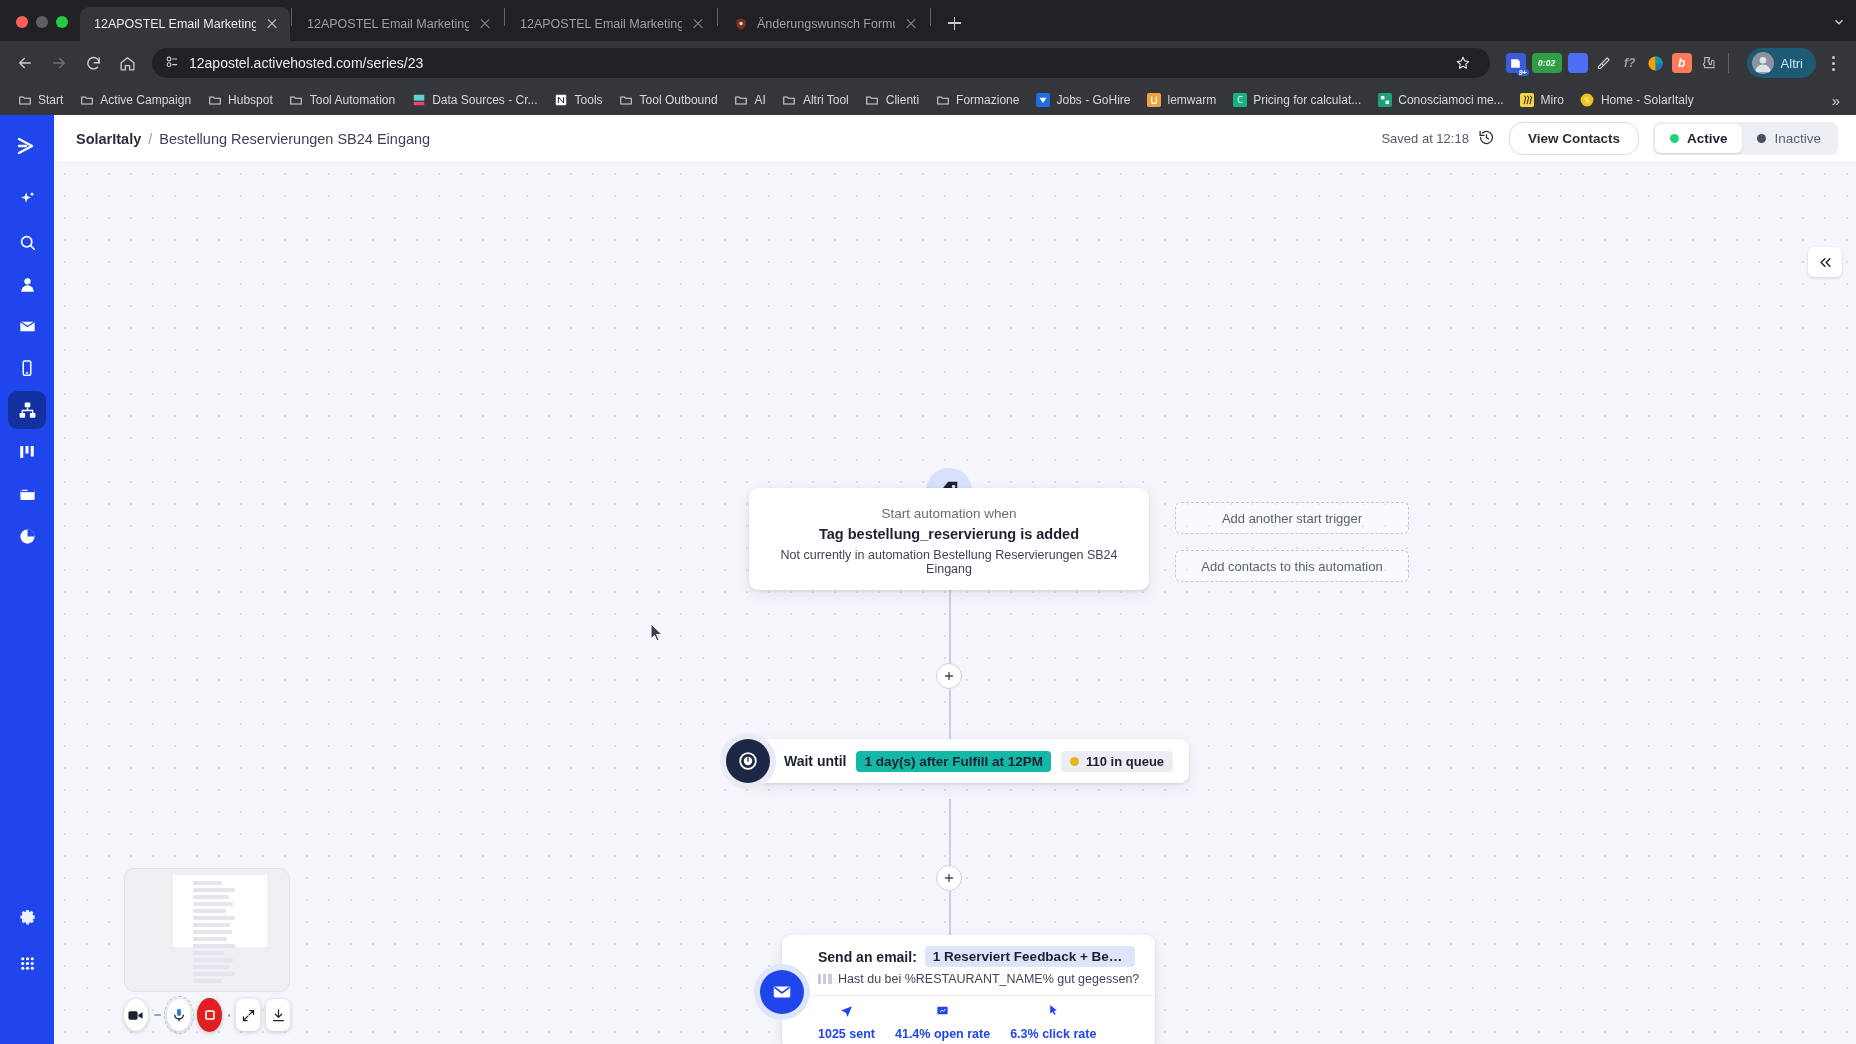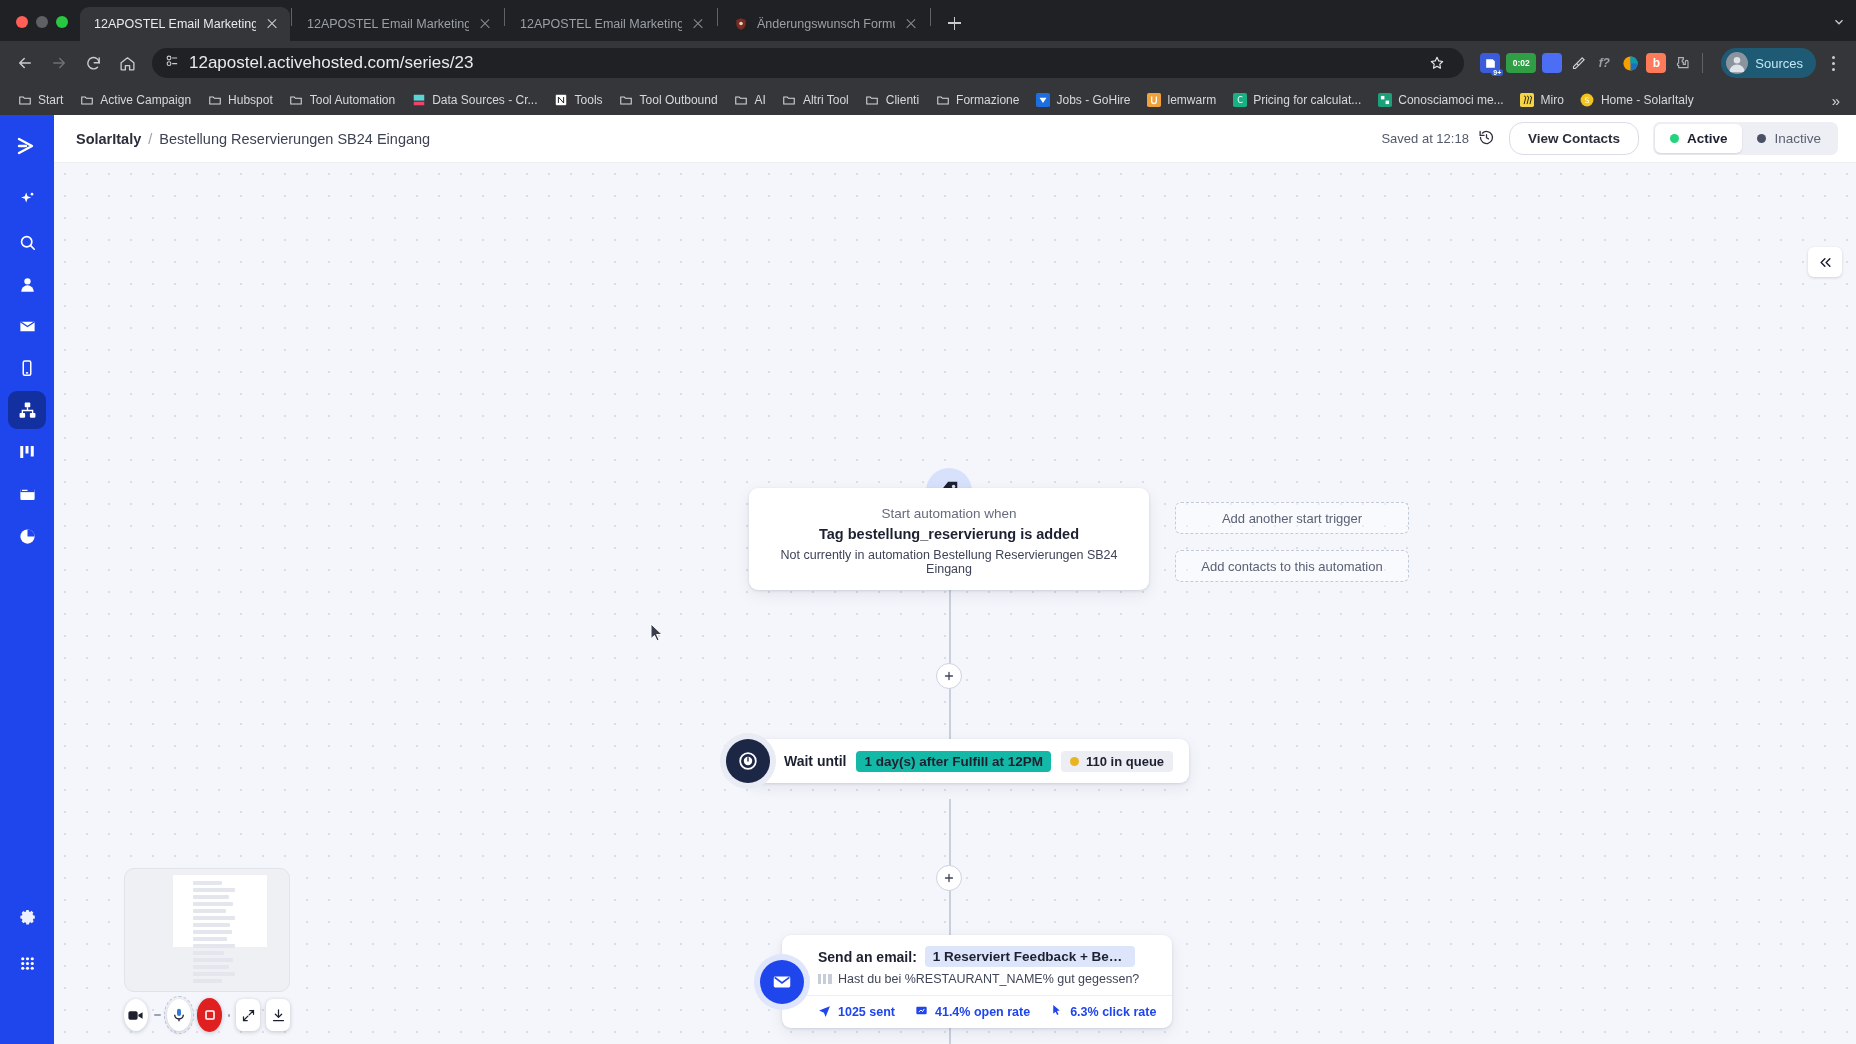--- a/index.html
+++ b/index.html
@@ -51,27 +51,27 @@
     padding: 0 10px; gap: 4px; flex: 0 0 44px;
   }
   .tb-btn {
     width: 30px; height: 30px; border-radius: 50%; display:flex; align-items:center;
     justify-content:center; color:#c8cbcf; flex:0 0 30px;
   }
   .tb-btn.dim { color: #6c7075; }
   .omnibox {
     flex: 1; height: 30px; background: #202124; border-radius: 16px; display: flex;
     align-items: center; gap: 10px; padding: 0 12px; margin: 0 6px;
-    color: #e8eaed; font-size: 17px;
+    color: #e8eaed; font-size: 14px;
   }
   .omni-right { display:flex; align-items:center; gap: 2px; margin-left:auto; }
   .ext-icons { display:flex; align-items:center; gap: 6px; padding-left: 6px; }
   .ext {
     width: 20px; height: 20px; border-radius: 4px; display:flex; align-items:center;
-    justify-content:center; font-size: 9px; color:#fff; position: relative;
+    justify-content:center; font-size: 9px; color:#fff; position: relative; font-style: italic;
   }
   .profile-chip {
     display:flex; align-items:center; gap: 7px; background: #1e5a73; color:#c5e7f5;
     border-radius: 15px; height: 30px; padding: 0 13px 0 5px; font-size: 13px; margin-left: 8px;
   }
   .profile-av { width: 22px; height: 22px; border-radius: 50%; background: #6e7781; overflow:hidden; }
   .vsep { width:1px; height:20px; background:#5f6368; margin: 0 6px; }
   .kebab { width: 26px; display:flex; flex-direction:column; align-items:center; gap:3px; }
   .kebab i { width:3px; height:3px; background:#c8cbcf; border-radius:50%; display:block; }
 
@@ -193,21 +193,21 @@
 
   .email-card { }
   .email-top { padding: 11px 16px 9px 0; }
   .email-line1 { display:flex; align-items:center; gap:8px; }
   .email-line2 { display:flex; align-items:center; gap:6px; margin-top: 5px; font-size: 12.5px; color:#3f4457; }
   .prev-ico { width: 14px; height: 10px; background: linear-gradient(to right,#c7ccd9 0 3px,transparent 3px 5px,#c7ccd9 5px 8px,transparent 8px 10px,#c7ccd9 10px 13px); flex:0 0 14px; }
   .email-stats {
     border-top: 1px solid #eceef3; display:flex; align-items:center; gap: 20px;
     padding: 8px 16px 8px 0; margin-left: -36px; padding-left: 36px;
   }
-  .stat { display:flex; align-items:center; gap: 7px; font-size: 12.5px; font-weight: 700; color:#1f45ed; }
+  .stat { display:flex; align-items:center; gap: 7px; font-size: 12.5px; font-weight: 700; color:#1f45ed;flex-direction:column; }
 
   
   .recorder { position: absolute; left: 70px; bottom: 12px; width: 166px; }
   .rec-preview {
     width: 166px; height: 124px; background:#eef0f4; border:1px solid #dfe3ec; border-radius: 10px;
     overflow:hidden; position: relative;
   }
   .rec-doc { position:absolute; left: 48px; top: 6px; width: 94px; height: 72px; background:#fff; }
   .rec-lines { position:absolute; left: 68px; top: 12px; width: 42px; display:flex; flex-direction:column; gap:3px; }
   .rec-lines i { display:block; height: 4px; background:#e3e6ec; border-radius:1px; }
@@ -352,21 +352,21 @@
     <div class="vsep"></div>
 
     <div class="profile-chip">
       <span class="profile-av">
         <svg width="22" height="22" viewBox="0 0 24 24">
             <circle cx="12" cy="12" r="12" fill="#8a949f"></circle>
             <circle cx="12" cy="9" r="3.6" fill="#dfe3e8"></circle>
             <path d="M3.5 22a8.5 8.5 0 0 1 17 0z" fill="#dfe3e8"></path>
           </svg>
       </span>
-      <span>Sources</span>
+      <span>Altri</span>
     </div>
 
     <div class="kebab">
         <i></i>
         <i></i>
         <i></i>
       </div>
   </div>
 
   <div class="bookmarks">

